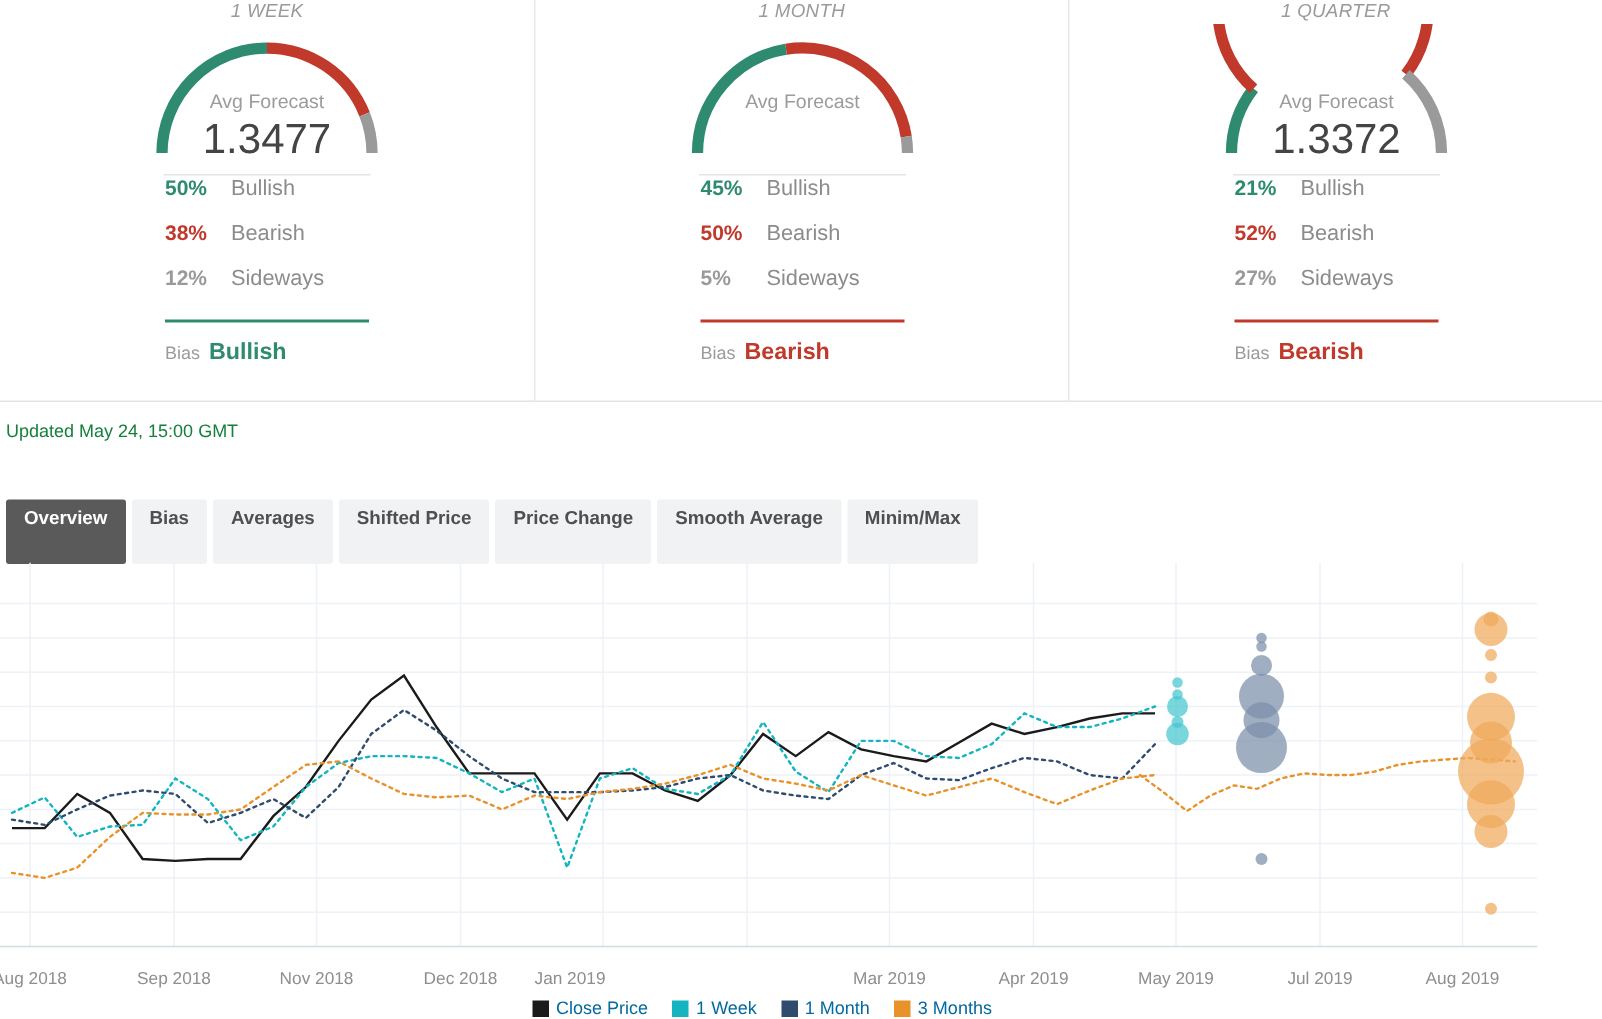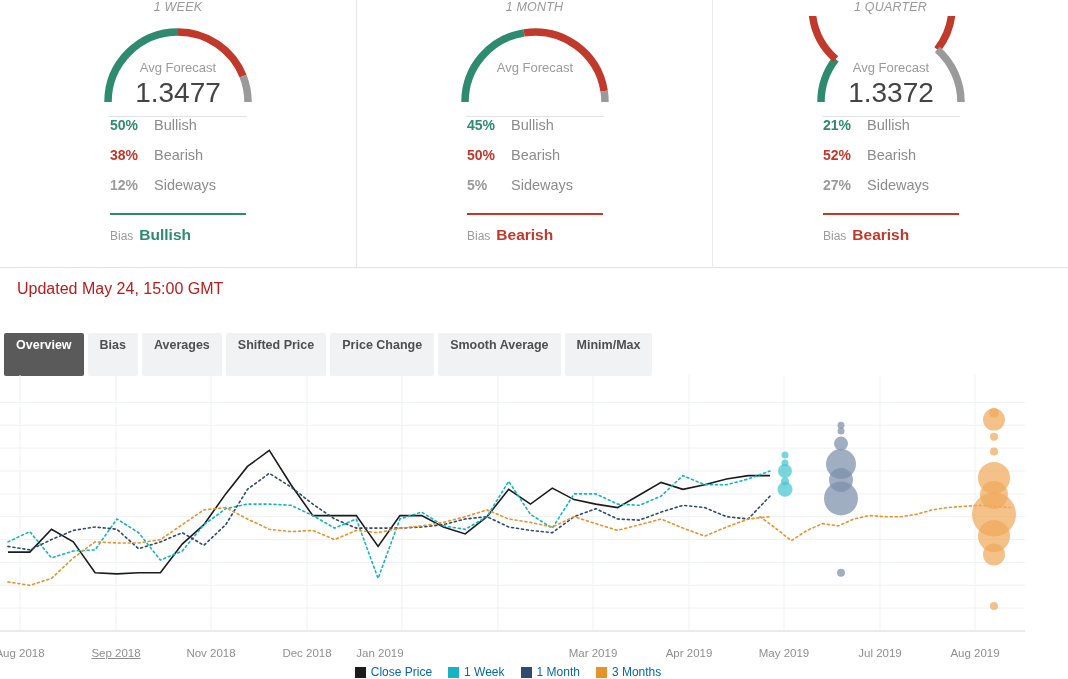--- a/index.html
+++ b/index.html
@@ -74,22 +74,22 @@
   .bias-row {
     margin-top: 11px;
     display: flex; align-items: baseline; gap: 6px;
   }
   .bias-label { font-size: 12px; color: #9b9b9b; }
   .bias-value { font-size: 15.5px; font-weight: bold; }
 
   
   .updated {
     position: absolute; left: 0; top: 280px;
-    font-size: 16px; color: #b91c1c;
-    padding-left: 17px;
+    font-size: 12px; color: #15803d;
+    padding-left: 4px;
   }
 
   
   .tabs {
     position: absolute; left: 4px; top: 333px;
     display: flex; gap: 4px;
   }
   .tab {
     height: 43px; line-height: 25px;
     padding: 0 12px;
@@ -307,21 +307,21 @@
             <circle cx="994" cy="120.0" r="14" fill="#f0a95c" fill-opacity="0.72"></circle>
             <circle cx="994" cy="139.4" r="22" fill="#f0a95c" fill-opacity="0.72"></circle>
             <circle cx="994" cy="161.1" r="16" fill="#f0a95c" fill-opacity="0.72"></circle>
             <circle cx="994" cy="179.4" r="11" fill="#f0a95c" fill-opacity="0.72"></circle>
             <circle cx="994" cy="230.9" r="4" fill="#f0a95c" fill-opacity="0.72"></circle>
           </g>
       <line x1="0" y1="256" x2="1025" y2="256" stroke="#d8dde3" stroke-width="1"></line>
     </svg></div>
     <div id="xAxis">
         <div class="x-tick" style="left: 20px;">Aug 2018</div>
-        <div class="x-tick" style="left: 116px; text-decoration: underline;">Sep 2018</div>
+        <div class="x-tick" style="left: 116px;">Sep 2018</div>
         <div class="x-tick" style="left: 211px;">Nov 2018</div>
         <div class="x-tick" style="left: 307px;">Dec 2018</div>
         <div class="x-tick" style="left: 380px;">Jan 2019</div>
         <div class="x-tick" style="left: 498px; margin-top: 44px;">Feb 2019</div>
         <div class="x-tick" style="left: 593px;">Mar 2019</div>
         <div class="x-tick" style="left: 689px;">Apr 2019</div>
         <div class="x-tick" style="left: 784px;">May 2019</div>
         <div class="x-tick" style="left: 880px;">Jul 2019</div>
         <div class="x-tick" style="left: 975px;">Aug 2019</div>
       </div>

